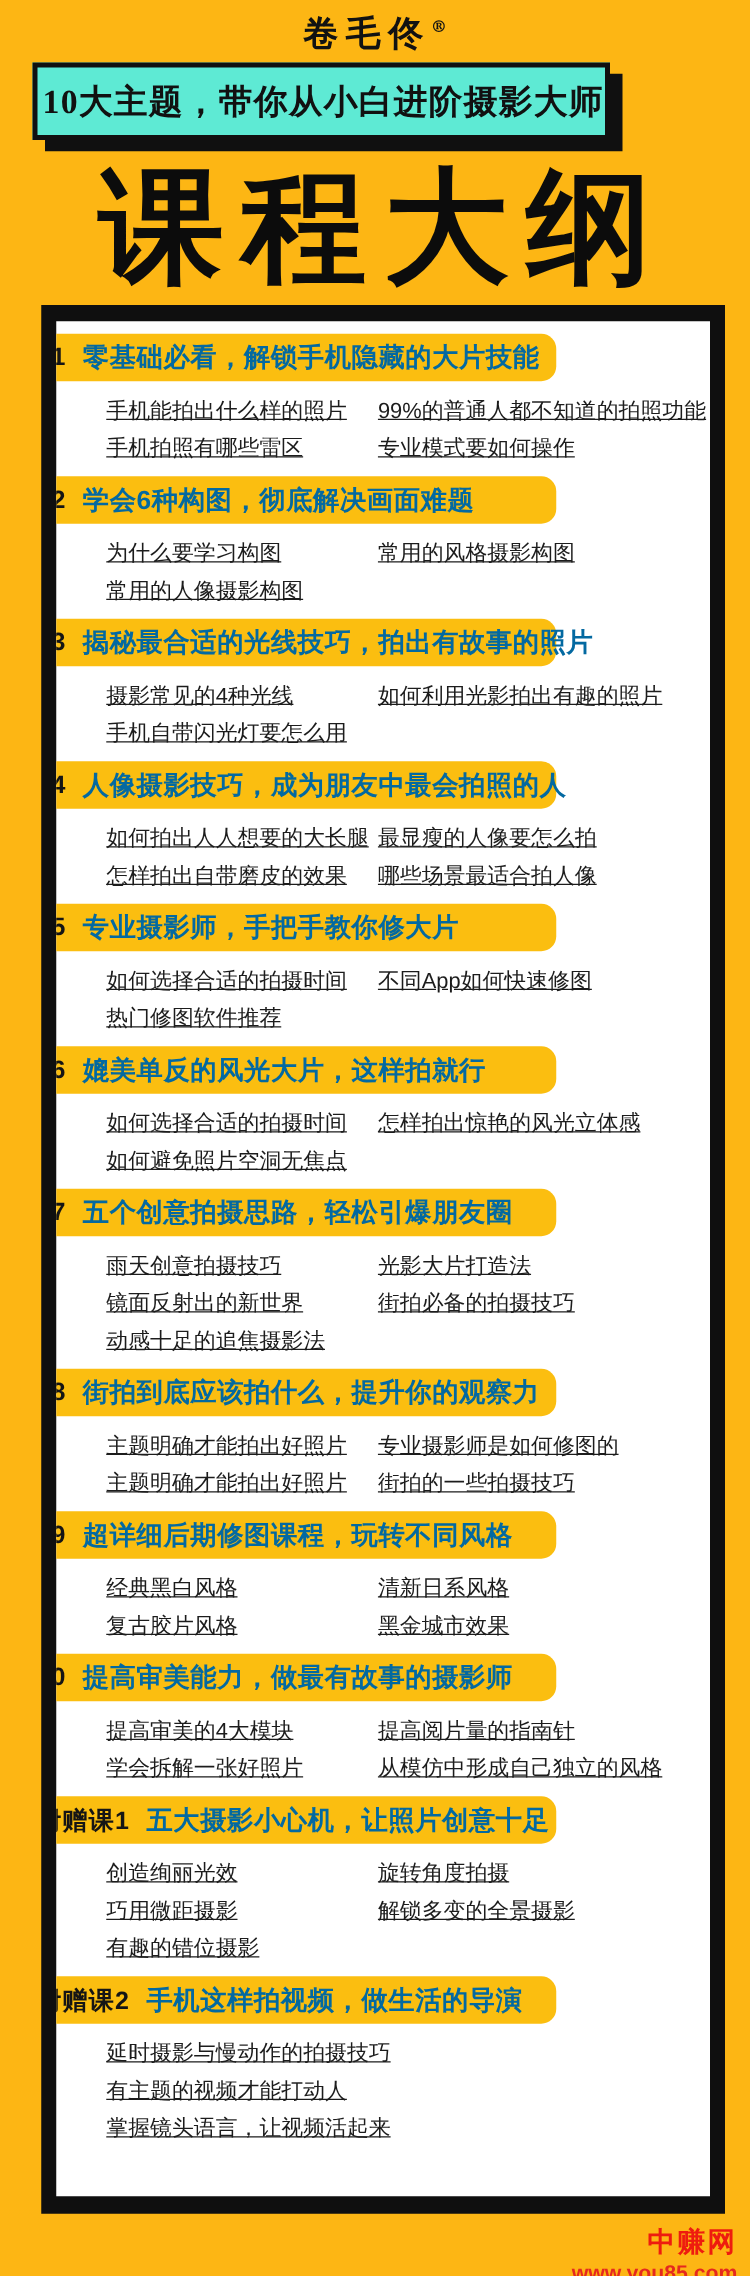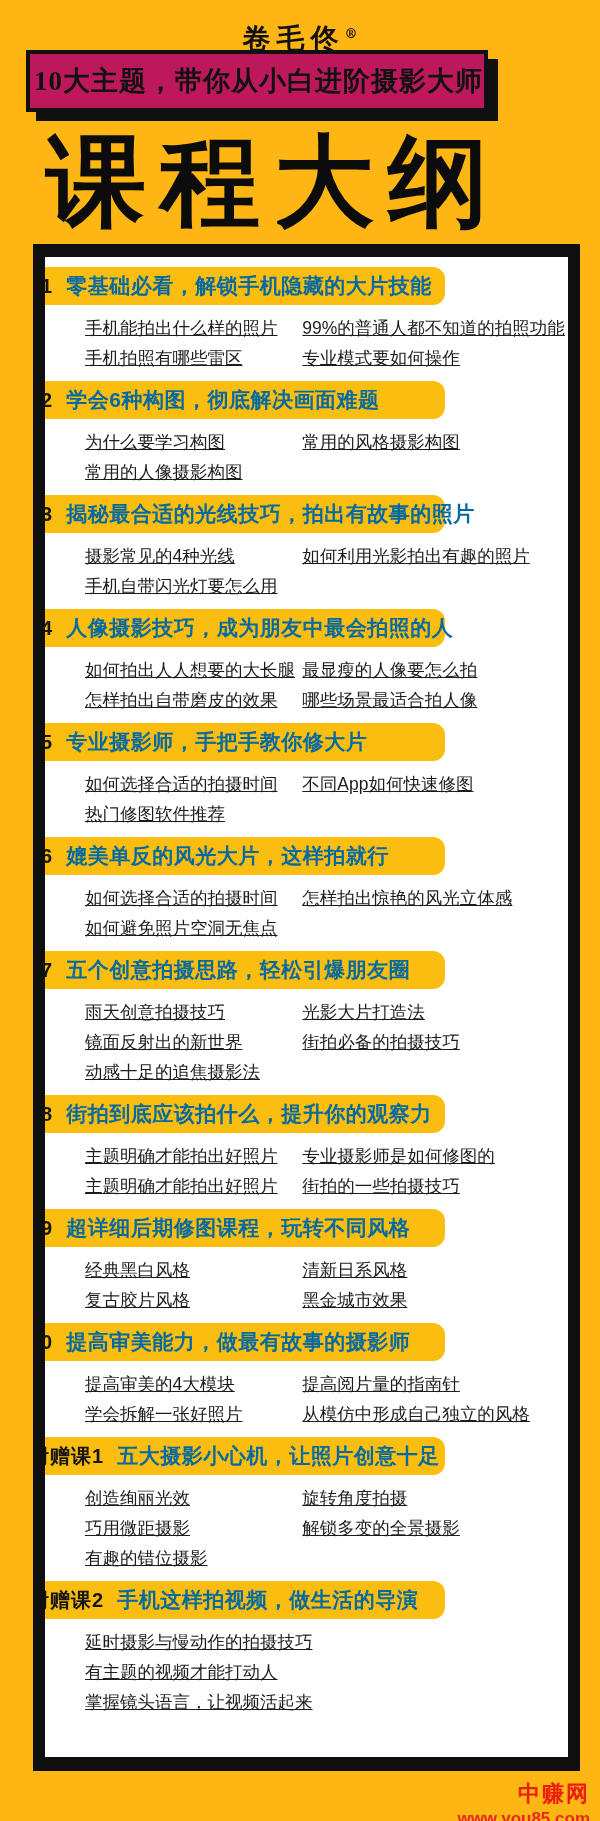--- a/index.html
+++ b/index.html
@@ -7,40 +7,40 @@
     --frame:#0F0F0F; --text:#1C1C1C; --red:#EE1C0F;
   }
   *{margin:0;padding:0;box-sizing:border-box;}
   html,body{width:600px;}
   body{
     height:1821px; background:var(--bg); overflow:hidden;
     font-family:"Liberation Sans", sans-serif; color:var(--text);
   }
   
   .logo{
-    text-align:center; padding-top:20px; height:42px;
+    text-align:center; padding-top:8px; height:42px;
     font-family:"DejaVu Serif", serif; font-weight:900; font-size:28px;
     letter-spacing:6px; color:#121212;
   }
   .logo sup{font-size:13px; letter-spacing:0;}
   
   .banner-box{
-    margin:8px 0 0 26px; width:462px; background:#be185d;
+    margin:8px 0 0 26px; width:462px; background:#5eead4;
     border:4px solid #101010; box-shadow:10px 9px 0 #101010;
     text-align:center; padding:9px 4px;
   }
   .banner-box .banner-text{
     font-family:"Liberation Serif", serif; font-weight:700;
     font-size:27px; color:#111; white-space:nowrap; letter-spacing:1px;
   }
   
   .main-title{
-    margin-top:10px; text-align:left; height:122px; line-height:118px;
+    margin-top:10px; text-align:center; height:122px; line-height:118px;
     font-family:"DejaVu Serif", serif; font-weight:900; font-size:100px;
-    letter-spacing:14px; color:#0c0c0c; text-indent:14px;padding-left:32px;
+    letter-spacing:14px; color:#0c0c0c; text-indent:14px;
   }
   
   .frame{
     margin-left:33px; width:547px; height:1527px;
     background:var(--frame); padding:13px 12px 14px 12px;
   }
   .sheet{
     background:#ffffff; width:100%; height:100%;
     overflow:hidden; padding-top:8px;
   }

